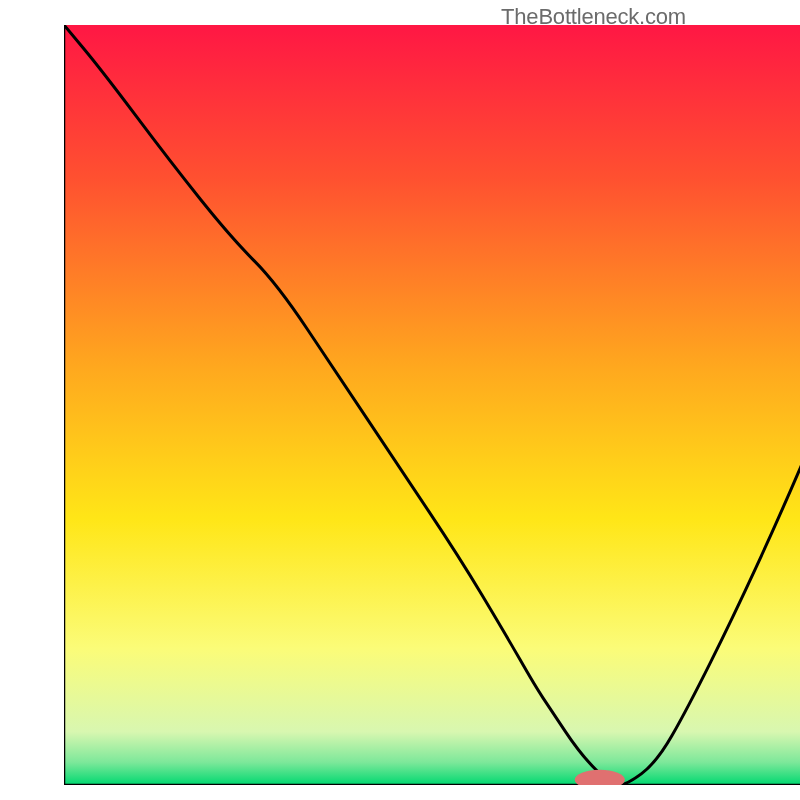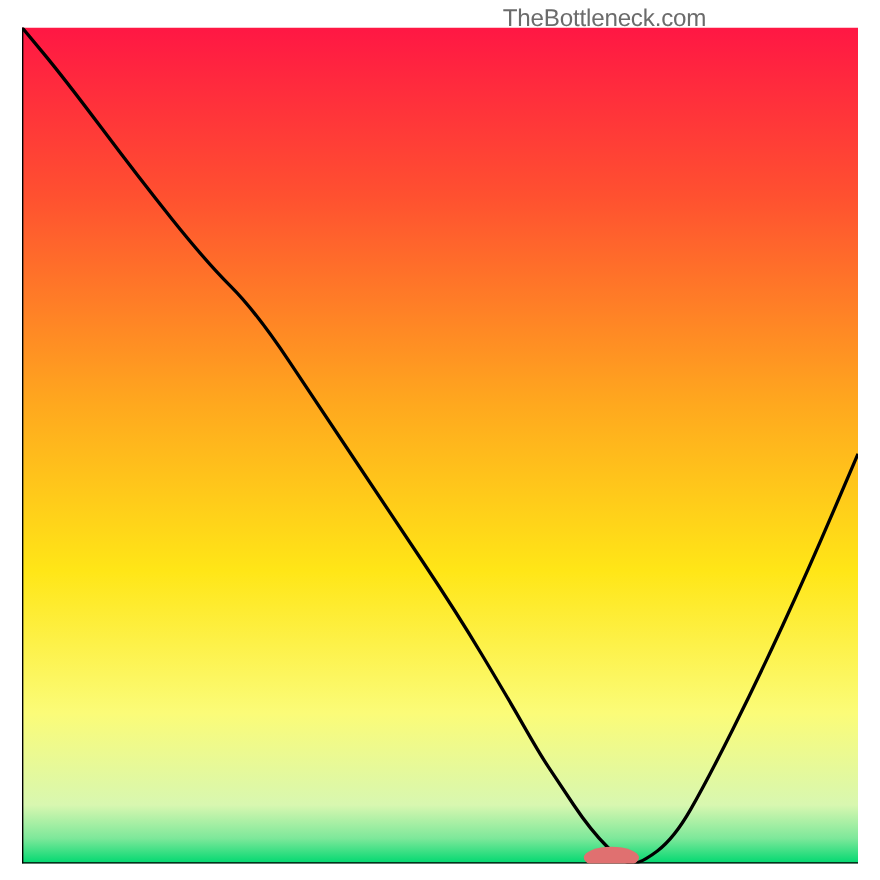--- a/index.html
+++ b/index.html
@@ -8,20 +8,21 @@
     width: 800px;
     height: 800px;
     overflow: hidden;
     font-family: Arial, Helvetica, sans-serif;
     background: #ffffff;
   }
   .chart-container {
     position: relative;
     width: 652px;
     height: 800px;
+    margin-left: 44px;
   }
   .watermark {
     position: absolute;
     top: 4px;
     right: 10px;
     color: #6b6b6b;
     font-size: 22px;
     font-weight: 500;
     letter-spacing: -0.2px;
   }

